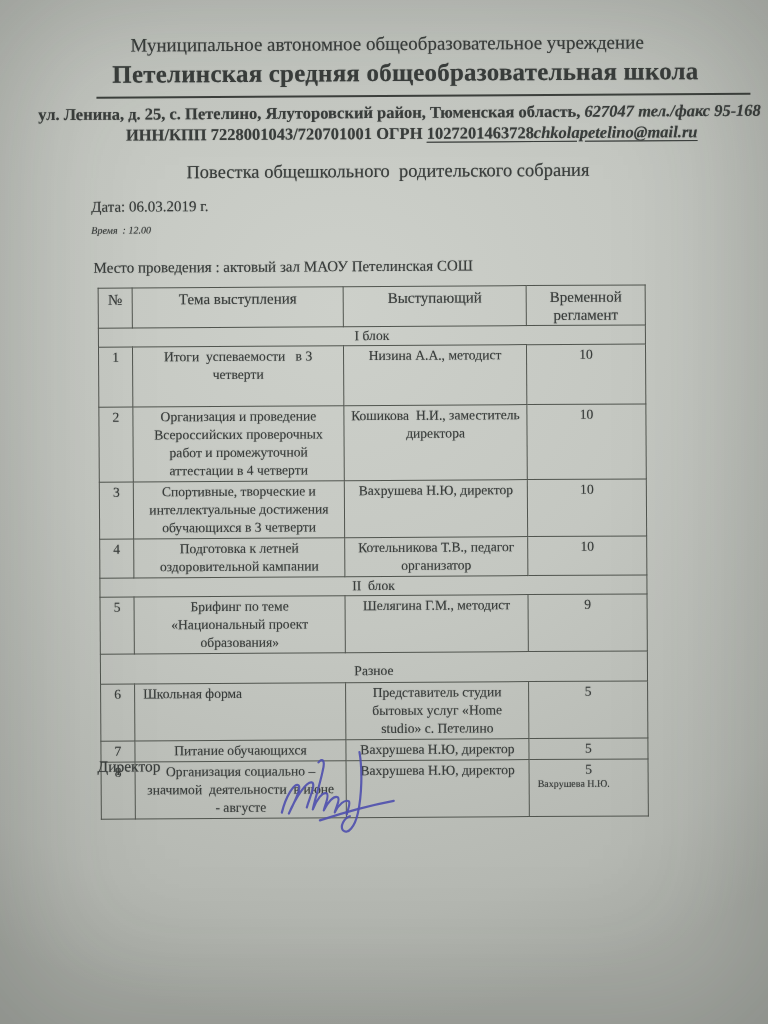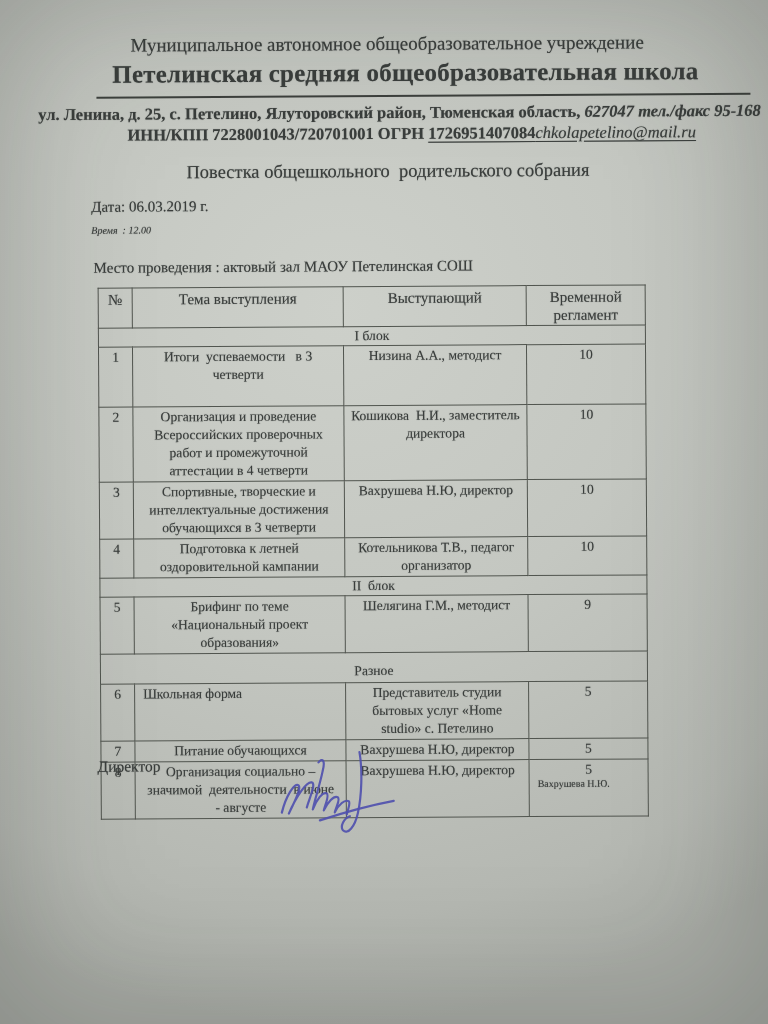--- a/index.html
+++ b/index.html
@@ -15,21 +15,21 @@
   .soft{text-shadow:0 0 1px rgba(55,59,57,.55);}
   .abs{position:absolute;white-space:pre-wrap;}
 
   .org-type{top:33px;left:6px;width:768px;text-align:center;font-size:19px;}
   .org-name{top:59px;left:50px;width:716px;text-align:center;font-size:25px;font-weight:bold;letter-spacing:.2px;}
   .head-rule{top:95px;left:99px;width:654px;height:2.4px;background:#3d413d;position:absolute;}
   .address-line{top:103px;left:18px;width:768px;text-align:center;font-size:16.5px;font-weight:bold;}
   .address-line .it{font-style:italic;}
   .reg-line{top:124px;left:30px;width:768px;text-align:center;font-size:16.5px;font-weight:bold;}
   .reg-underline{text-decoration:underline;text-underline-offset:3px;}
-  .reg-underline .email{font-style:italic;font-weight:normal;}
+  .reg-underline .email{font-style:italic;font-weight:bold;}
 
   .doc-title{top:161px;left:6px;width:768px;text-align:center;font-size:18.5px;}
   .meta-date{top:197px;left:93px;font-size:15px;}
   .meta-time{top:223px;left:93px;font-size:10px;font-style:italic;}
   .meta-place{top:258px;left:95px;font-size:15px;}
 
   table.agenda{
     position:absolute;top:286px;left:99px;width:547px;
     border-collapse:collapse;table-layout:fixed;
     font-size:13.6px;line-height:18px;
@@ -66,21 +66,21 @@
 <body>
 
 <div class="sheet">
 
   <div class="abs org-type soft">Муниципальное автономное общеобразовательное учреждение</div>
   <div class="abs org-name soft">Петелинская средняя общеобразовательная школа</div>
   <div class="head-rule"></div>
 
   <div class="abs address-line soft"><span>ул. Ленина, д. 25, с. Петелино, Ялуторовский район, Тюменская область, </span><span class="it">627047 тел./факс 95-168</span></div>
 
-  <div class="abs reg-line soft"><span>ИНН/КПП 7228001043/720701001 ОГРН </span><span class="reg-underline"><span>1726951407084</span><span class="email">chkolapetelino@mail.ru</span></span></div>
+  <div class="abs reg-line soft"><span>ИНН/КПП 7228001043/720701001 ОГРН </span><span class="reg-underline"><span>1027201463728</span><span class="email">chkolapetelino@mail.ru</span></span></div>
 
   <div class="abs doc-title soft">Повестка общешкольного  родительского собрания</div>
 
   <div class="abs meta-date soft">Дата: 06.03.2019 г.</div>
   <div class="abs meta-time soft">Время  : 12.00</div>
   <div class="abs meta-place soft">Место проведения : актовый зал МАОУ Петелинская СОШ</div>
 
   <table class="agenda">
     <colgroup>
         <col class="c-num">

